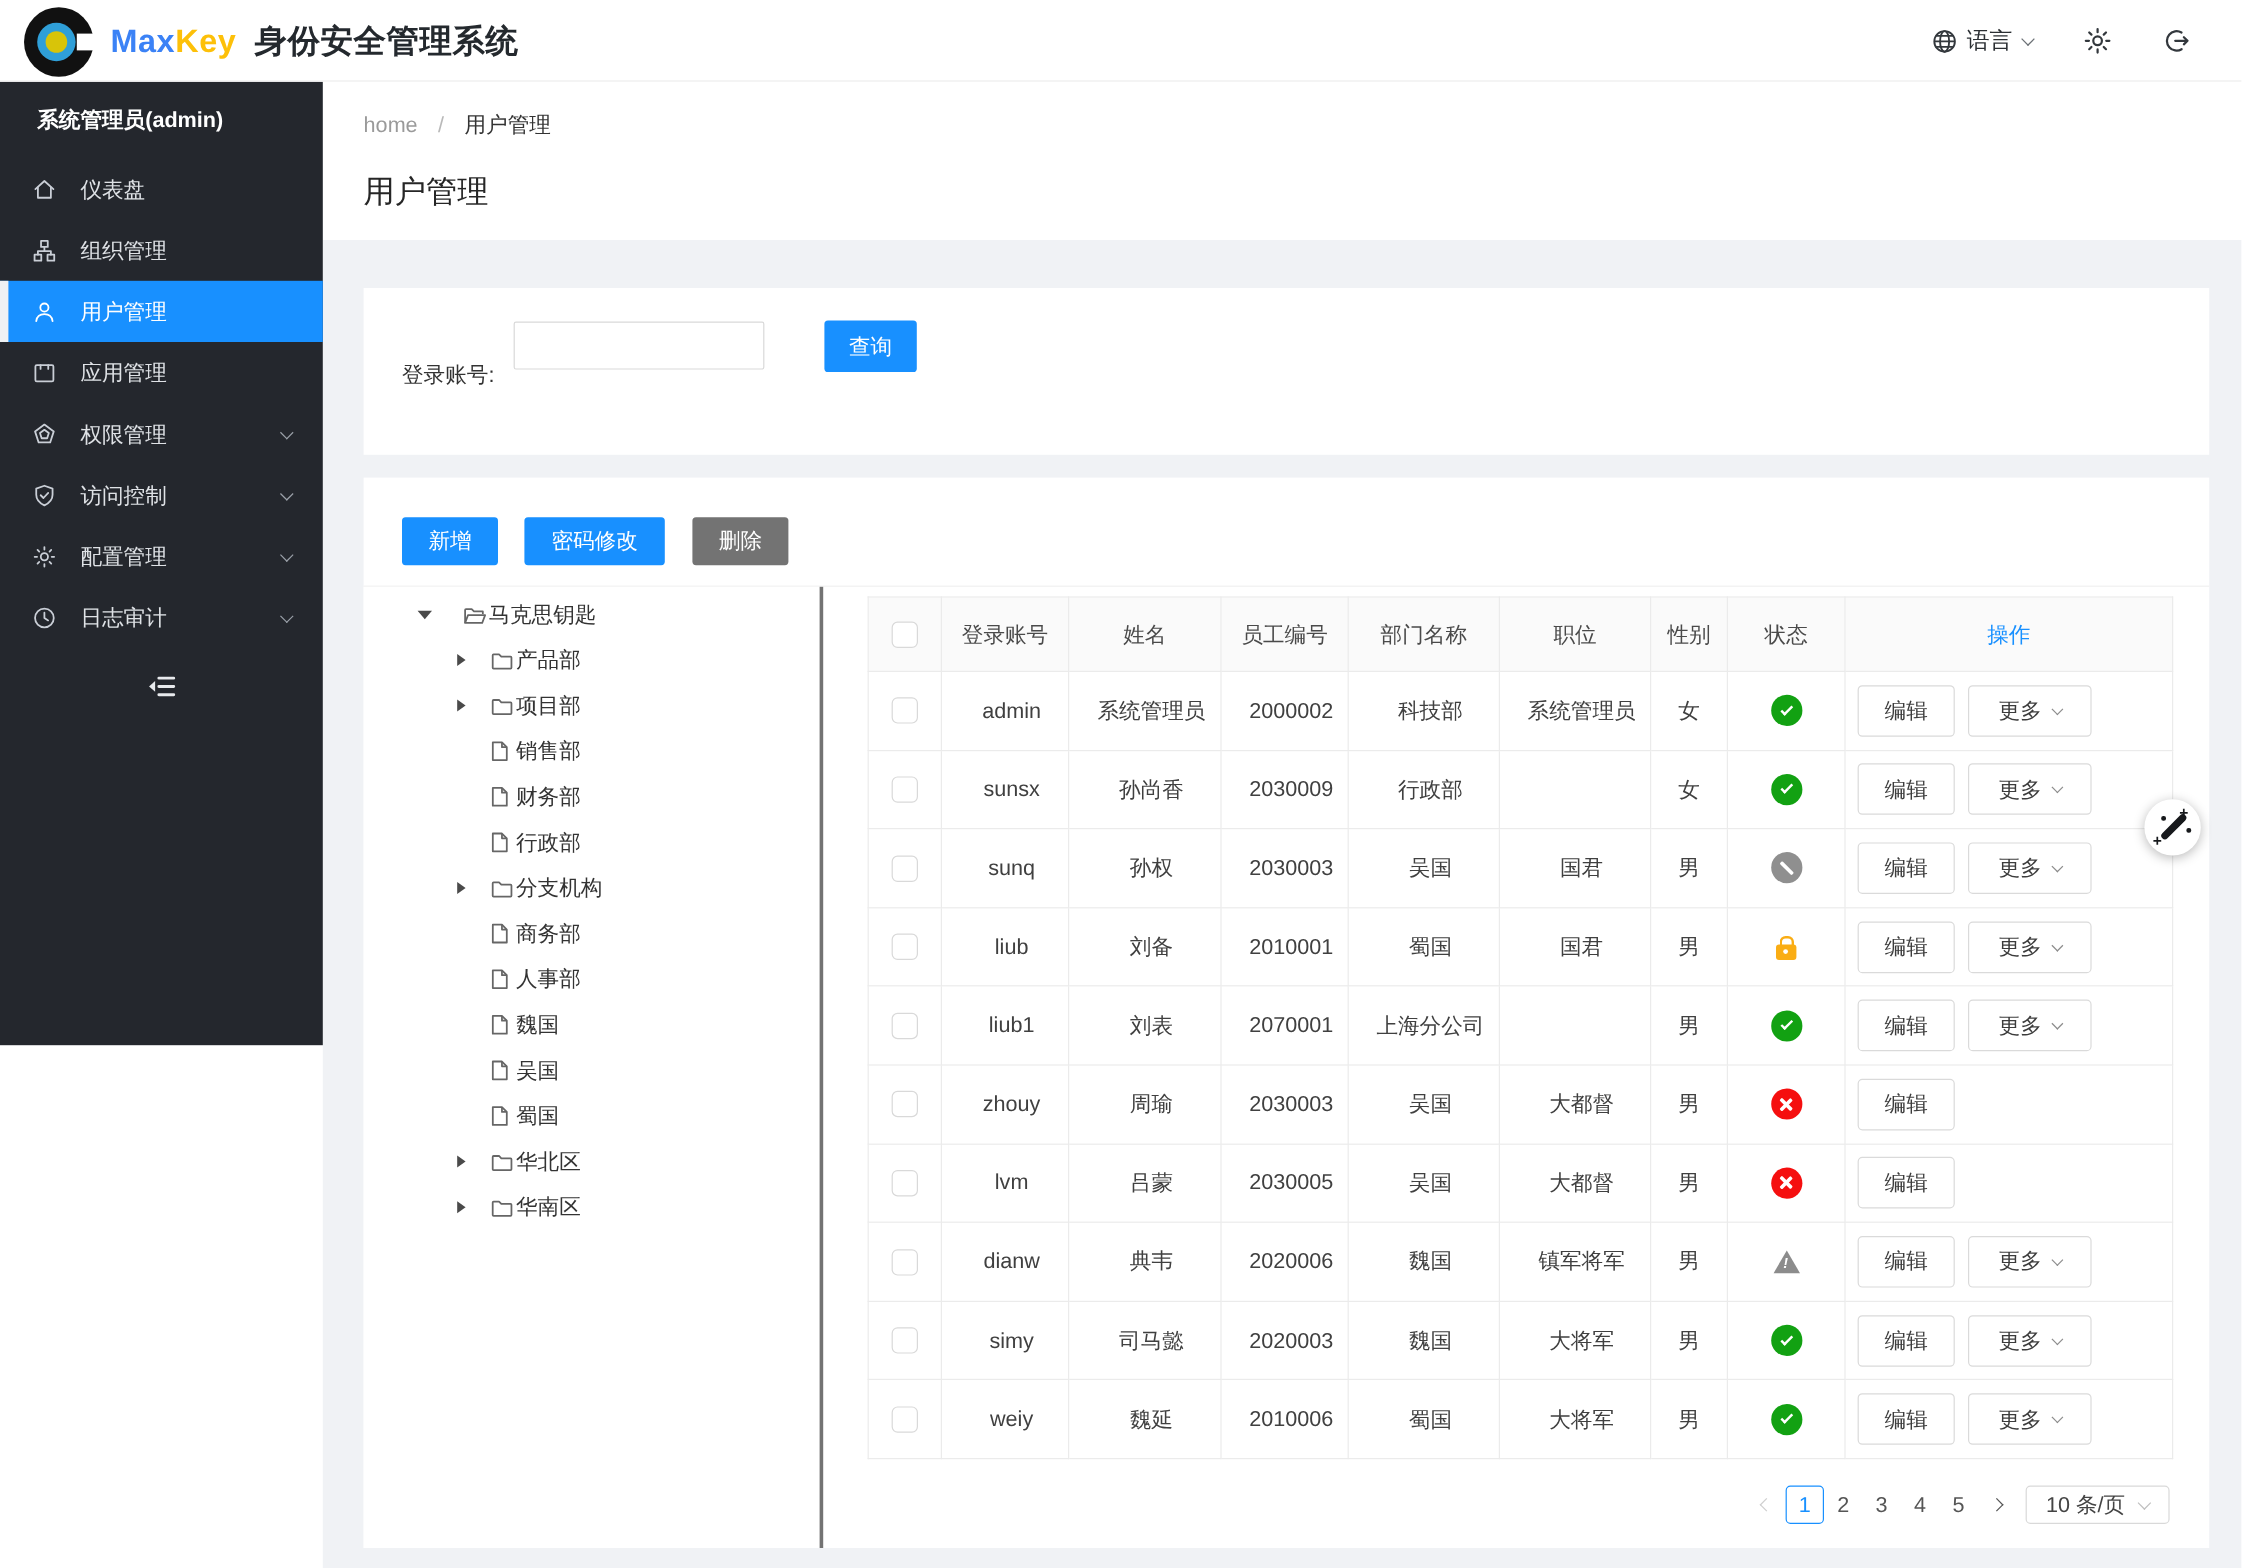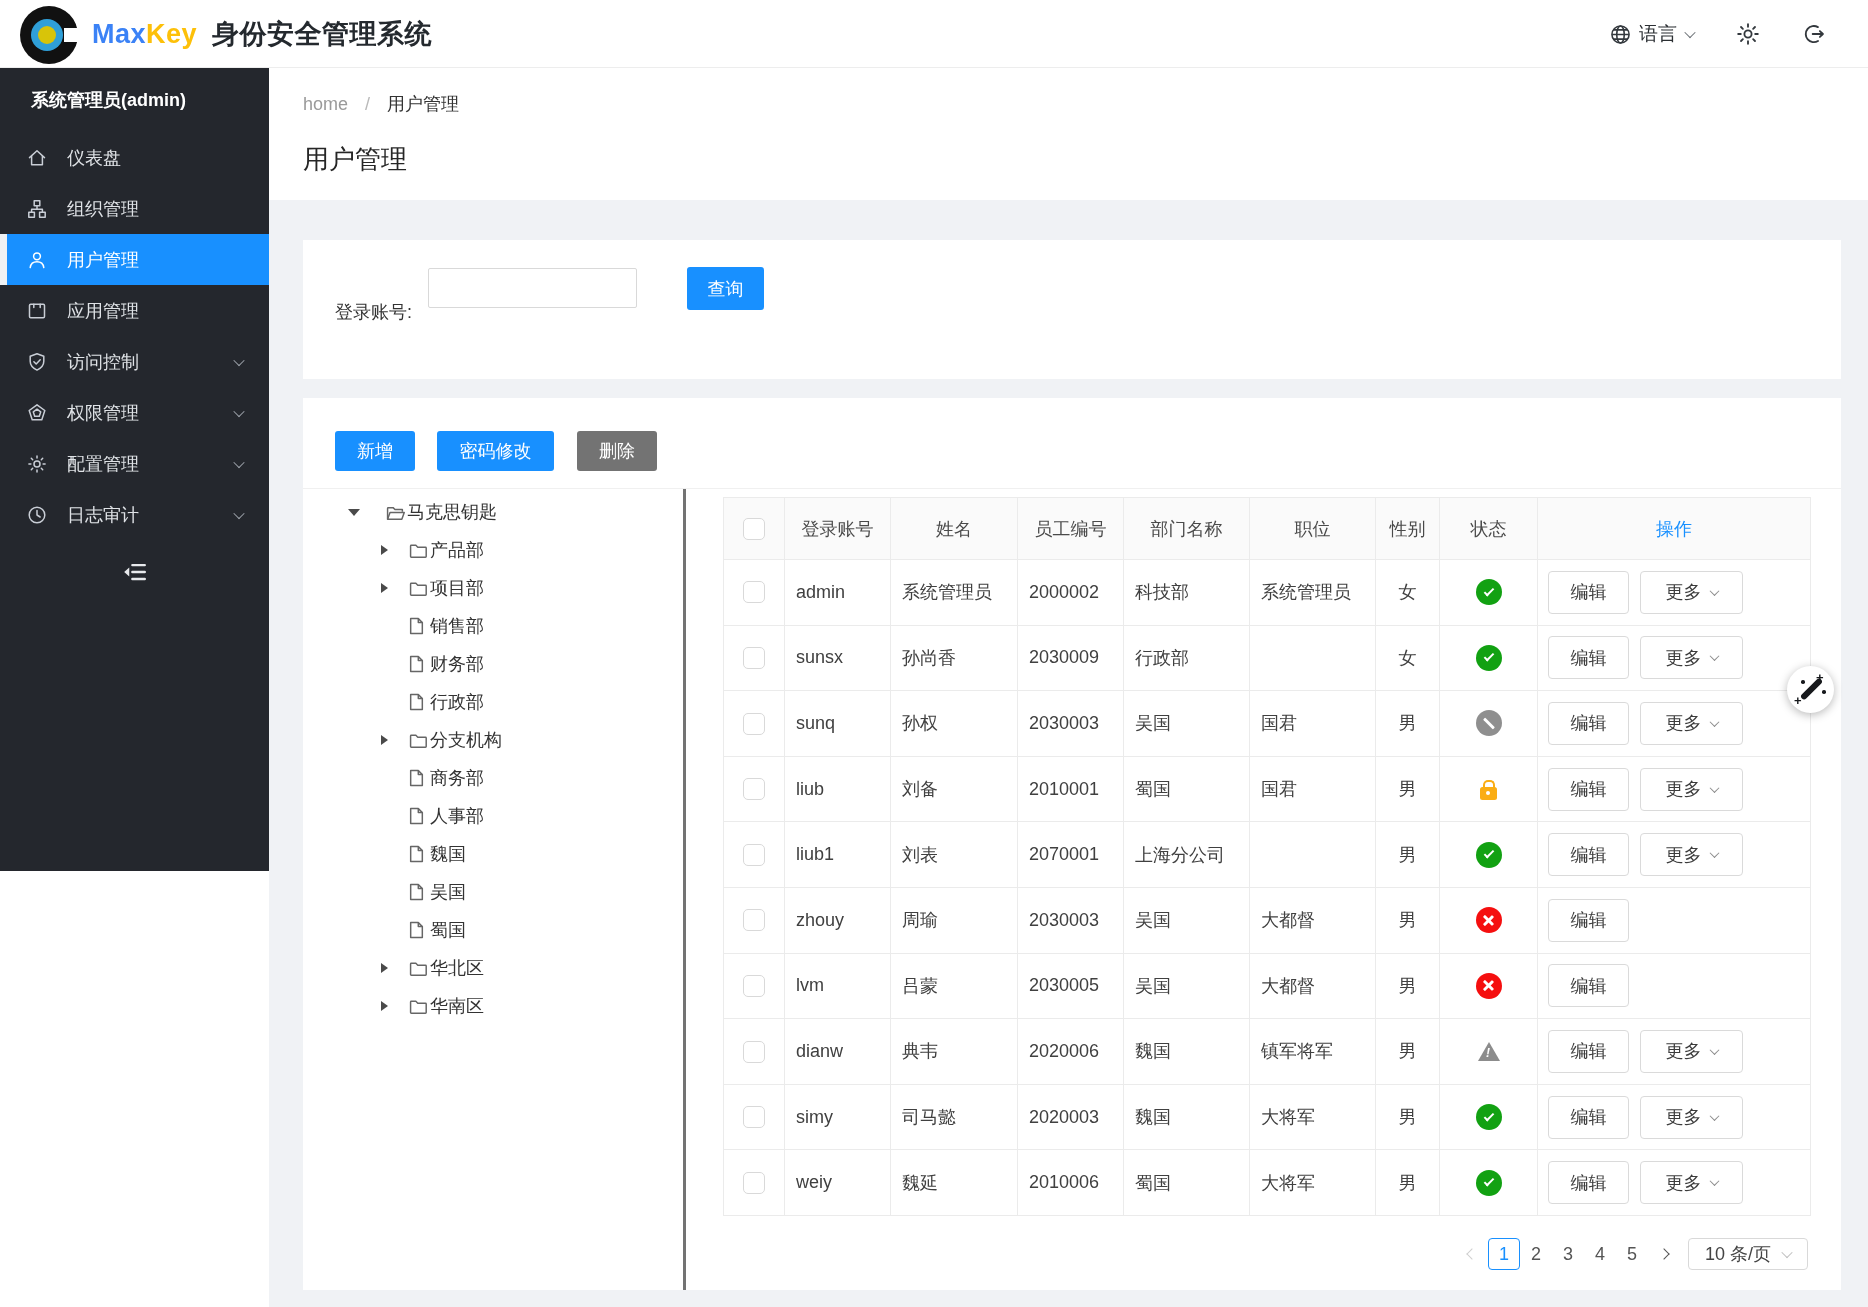--- a/index.html
+++ b/index.html
@@ -77,21 +77,21 @@
   .tri-right { border-top:5px solid transparent; border-bottom:5px solid transparent; border-left:7px solid #4a4a4a; margin-right:21px; }
   .t-icon { display:inline-flex; width:19px; margin-right:2px; }
   .t-label { white-space:nowrap; }
 
   
   .users-table { position:absolute; left:420px; top:99px; width:1087px; table-layout:fixed; border-collapse:collapse; }
   .users-table th, .users-table td { border:1px solid #ebebeb; font-weight:normal; }
   .users-table thead th { height:62px; background:#fafafa; font-size:18px; color:#4a4a4a; text-align:center; }
   .users-table thead th.op { color:#1890ff; }
   .users-table tbody td { height:65.6px; font-size:18px; color:#404040; background:#fff; }
-  td.lft { text-align:left; padding-left:11px; }
+  td.lft { text-align:center; padding-left:11px; }
   td.ctr { text-align:center; }
   .cb { display:inline-block; width:22px; height:22px; border:1.5px solid #d9d9d9; border-radius:5px; background:#fff; cursor:pointer; vertical-align:middle; }
   td.cbc, th.cbc { text-align:center; }
   .st { width:26px; height:26px; border-radius:50%; margin:0 auto; display:flex; align-items:center; justify-content:center; }
   .st-green { background:#12a112; }
   .st-red   { background:#f50f0f; }
   .st-gray  { background:#8f8f8f; }
   .tick { display:block; width:10px; height:5px; border-left:2.6px solid #fff; border-bottom:2.6px solid #fff; transform:rotate(-45deg) translate(1px,-1px); }
   .slash { display:block; width:14px; height:3px; background:#fff; border-radius:1px; transform:rotate(45deg); }
   .xx { position:relative; display:block; width:13px; height:13px; }
@@ -208,35 +208,35 @@
             <svg width="20" height="20" viewBox="0 0 20 20" fill="none" stroke="#c9ced6" stroke-width="1.5" stroke-linecap="round" stroke-linejoin="round">
               <rect x="2.5" y="3.2" width="15" height="13.6" rx="1.2"></rect>
               <path d="M6.8 3.2v3.2M13.2 3.2v3.2"></path>
             </svg>
           </span>
           <span class="nav-lb">应用管理</span>
         </div>
         <div class="nav-item">
           <span class="nav-ic">
             <svg width="20" height="20" viewBox="0 0 20 20" fill="none" stroke="#c9ced6" stroke-width="1.5" stroke-linecap="round" stroke-linejoin="round">
+              <path d="M10 1.8l7.8 5.7-3 9.2H5.2l-3-9.2z"></path>
+              <path d="M10 6.2l3.7 2.7-1.4 4.3H7.7L6.3 8.9z"></path>
+            </svg>
+          </span>
+          <span class="nav-lb">权限管理</span>
+          <i class="chv down nav-chv"></i>
+        </div>
+        <div class="nav-item">
+          <span class="nav-ic">
+            <svg width="20" height="20" viewBox="0 0 20 20" fill="none" stroke="#c9ced6" stroke-width="1.5" stroke-linecap="round" stroke-linejoin="round">
               <path d="M10 1.8l6.8 2.4v5c0 4.2-2.9 7-6.8 8.9-3.9-1.9-6.8-4.7-6.8-8.9v-5z"></path>
               <path d="M6.9 9.7l2.3 2.3 4-4.2"></path>
             </svg>
           </span>
           <span class="nav-lb">访问控制</span>
-          <i class="chv down nav-chv"></i>
-        </div>
-        <div class="nav-item">
-          <span class="nav-ic">
-            <svg width="20" height="20" viewBox="0 0 20 20" fill="none" stroke="#c9ced6" stroke-width="1.5" stroke-linecap="round" stroke-linejoin="round">
-              <path d="M10 1.8l7.8 5.7-3 9.2H5.2l-3-9.2z"></path>
-              <path d="M10 6.2l3.7 2.7-1.4 4.3H7.7L6.3 8.9z"></path>
-            </svg>
-          </span>
-          <span class="nav-lb">权限管理</span>
           <i class="chv down nav-chv"></i>
         </div>
         <div class="nav-item">
           <span class="nav-ic">
             <svg width="20" height="20" viewBox="0 0 20 20" fill="none" stroke="#c9ced6" stroke-width="1.5" stroke-linecap="round" stroke-linejoin="round">
               <circle cx="10" cy="10" r="3"></circle>
               <path d="M10 1.9v2M10 16.1v2M1.9 10h2M16.1 10h2M4.3 4.3l1.4 1.4M14.3 14.3l1.4 1.4M15.7 4.3l-1.4 1.4M5.7 14.3l-1.4 1.4"></path>
             </svg>
           </span>
           <span class="nav-lb">配置管理</span>

